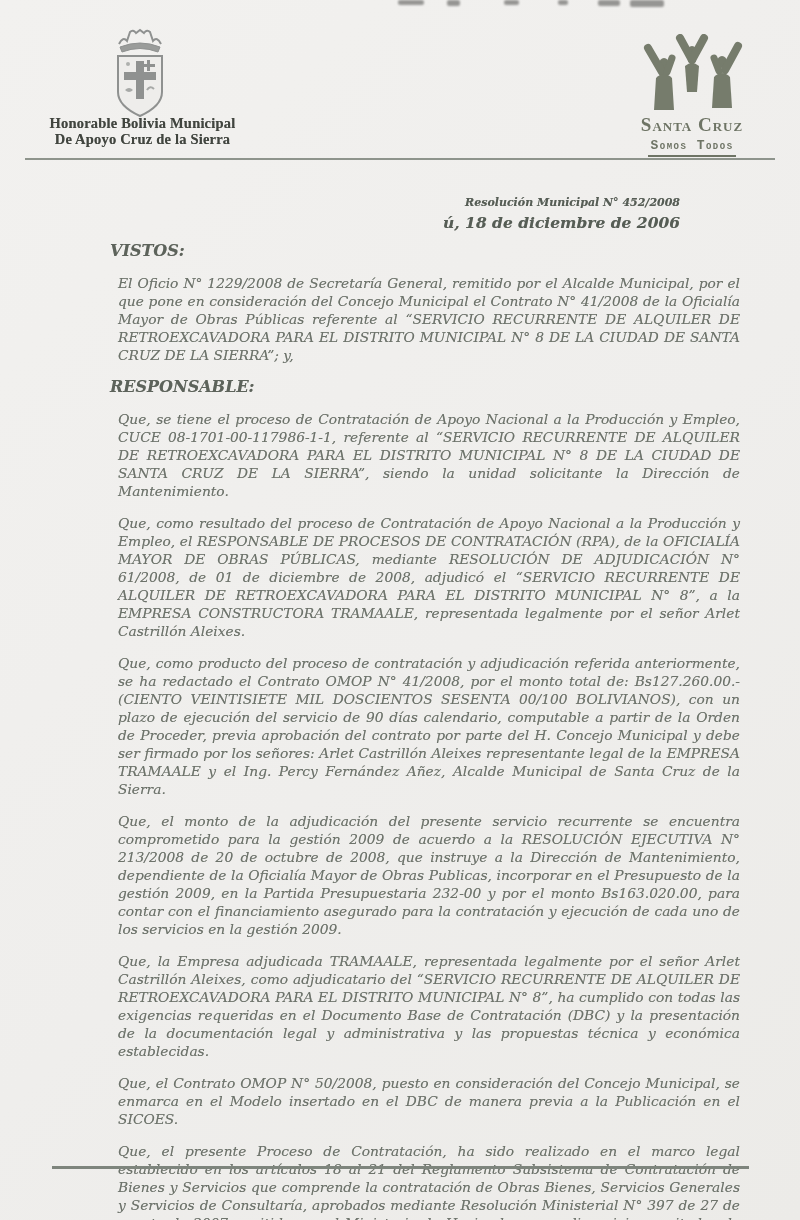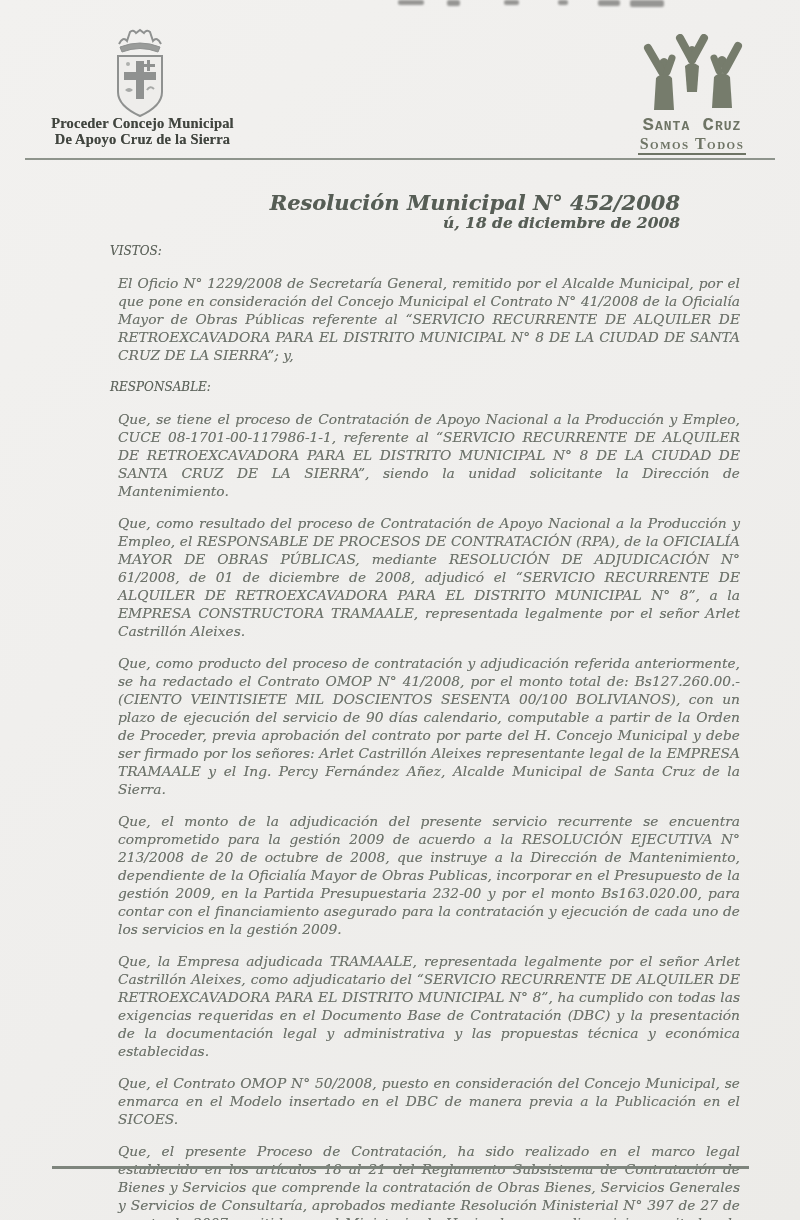--- a/index.html
+++ b/index.html
@@ -19,48 +19,48 @@
   .org{
     position:absolute;left:40px;top:116px;width:205px;
     font-family:"Liberation Serif","DejaVu Serif",serif;
     font-weight:bold;font-size:14.5px;line-height:15.5px;
     color:#41453f;text-align:center;letter-spacing:.2px;
     text-shadow:0 0 .6px rgba(65,69,63,.55);
   }
   .logo{position:absolute;left:633px;top:34px;width:118px;text-align:center;}
   .logo svg{display:block;margin:0 auto;}
   .logo-title{
-    font-family:Liberation Mono, monospace;
+    font-family:Liberation Serif, serif;
     font-variant:small-caps;font-weight:bold;font-size:19px;line-height:18px;
     color:#6e7465;letter-spacing:1px;margin-top:2px;
   }
   .logo-sub{
-    font-family:Liberation Serif, serif;
-    font-variant:small-caps;font-weight:bold;font-size:16px;line-height:14px;
+    font-family:Liberation Mono, monospace;
+    font-variant:small-caps;font-weight:bold;font-size:13px;line-height:14px;
     color:#6e7465;letter-spacing:1.5px;
     border-bottom:2px solid #6e7465;display:inline-block;padding:0 2px 2px 2px;
   }
   .rule{position:absolute;}
   .header-rule{top:158px;left:25px;width:750px;height:2px;background:#8e948c;}
   .quote{
     position:absolute;top:169px;left:38px;width:724px;
     font-style:italic;font-size:12.6px;line-height:15px;
     color:#5f655e;text-align:center;
   }
   .res-block{position:absolute;top:193px;right:120px;text-align:right;font-style:italic;color:#565d55;}
-  .res-title{font-size:21px;font-weight:bold;line-height:20px;text-shadow:0 0 .5px rgba(86,93,85,.5);}
+  .res-title{font-size:11px;font-weight:bold;line-height:20px;text-shadow:0 0 .5px rgba(86,93,85,.5);}
   .res-date{font-size:15.5px;font-weight:bold;line-height:19px;text-shadow:0 0 .5px rgba(86,93,85,.5);}
   
   .doc-body{
     position:absolute;top:242px;left:110px;width:630px;
     font-style:italic;font-size:13.8px;line-height:18px;
     text-shadow:0 0 .5px rgba(109,115,107,.55);
   }
   .doc-body h3{
-    font-size:12px;font-weight:normal;margin:0 0 14px 0;line-height:18px;color:#5d635b;
+    font-size:16px;font-weight:bold;margin:0 0 14px 0;line-height:18px;color:#5d635b;
   }
   .doc-body p{margin:0 0 14px 8px;text-align:justify;}
   
   .footer-rule{top:1166px;left:52px;width:697px;height:3px;background:#7e857d;}
   .footer-text{
     position:absolute;top:1230px;left:0;width:788px;text-align:center;
     font-size:13.5px;color:#575d57;font-style:normal;
     text-shadow:0 0 .5px rgba(87,93,87,.5);
   }
 </style>
@@ -89,21 +89,21 @@
       <rect x="40" y="36" width="12" height="3" fill="#8f9190"></rect>
       <rect x="44" y="32" width="3" height="11" fill="#8f9190"></rect>
 
       <path d="M22 62 q4 -4 8 0 q-4 4 -8 0" fill="#a7a9a7"></path>
       <path d="M44 62 q3 -5 7 -1" fill="none" stroke="#a7a9a7" stroke-width="2"></path>
       <circle cx="25" cy="36" r="2" fill="#aeb0ae"></circle>
     </svg>
   </div>
 
   <div class="org">
-    <div>Proceder Concejo Municipal</div>
+    <div>Honorable Bolivia Municipal</div>
     <div>De Apoyo Cruz de la Sierra</div>
   </div>
 
   <div class="logo">
     <span>
       <svg width="112" height="80" viewBox="0 0 112 80">
         <g fill="#767c6c" stroke="#767c6c" stroke-linecap="round">
 
           <ellipse cx="56" cy="18" rx="5" ry="6" stroke="none"></ellipse>
           <path d="M56 26 L44 4" stroke-width="8" fill="none"></path>
@@ -124,21 +124,21 @@
     </span>
     <div class="logo-title">Santa Cruz</div>
     <div class="logo-sub">Somos Todos</div>
   </div>
 
   <div class="rule header-rule"></div>
 
 
   <div class="res-block">
     <div class="res-title">Resolución Municipal N° 452/2008</div>
-    <div class="res-date">ú, 18 de diciembre de 2008</div>
+    <div class="res-date">ú, 18 de diciembre de 2006</div>
   </div>
 
   <main class="doc-body">
     <h3>VISTOS:</h3>
     <p>El Oficio N° 1229/2008 de Secretaría General, remitido por el Alcalde Municipal, por el que pone en consideración del Concejo Municipal el Contrato N° 41/2008 de la Oficialía Mayor de Obras Públicas referente al “SERVICIO RECURRENTE DE ALQUILER DE RETROEXCAVADORA PARA EL DISTRITO MUNICIPAL N° 8 DE LA CIUDAD DE SANTA CRUZ DE LA SIERRA”; y,</p>
 
     <h3>RESPONSABLE:</h3>
     <p>Que, se tiene el proceso de Contratación de Apoyo Nacional a la Producción y Empleo, CUCE 08-1701-00-117986-1-1, referente al “SERVICIO RECURRENTE DE ALQUILER DE RETROEXCAVADORA PARA EL DISTRITO MUNICIPAL N° 8 DE LA CIUDAD DE SANTA CRUZ DE LA SIERRA”, siendo la unidad solicitante la Dirección de Mantenimiento.</p>
     <p>Que, como resultado del proceso de Contratación de Apoyo Nacional a la Producción y Empleo, el RESPONSABLE DE PROCESOS DE CONTRATACIÓN (RPA), de la OFICIALÍA MAYOR DE OBRAS PÚBLICAS, mediante RESOLUCIÓN DE ADJUDICACIÓN N° 61/2008, de 01 de diciembre de 2008, adjudicó el “SERVICIO RECURRENTE DE ALQUILER DE RETROEXCAVADORA PARA EL DISTRITO MUNICIPAL N° 8”, a la EMPRESA CONSTRUCTORA TRAMAALE, representada legalmente por el señor Arlet Castrillón Aleixes.</p>
     <p>Que, como producto del proceso de contratación y adjudicación referida anteriormente, se ha redactado el Contrato OMOP N° 41/2008, por el monto total de: Bs127.260.00.-(CIENTO VEINTISIETE MIL DOSCIENTOS SESENTA 00/100 BOLIVIANOS), con un plazo de ejecución del servicio de 90 días calendario, computable a partir de la Orden de Proceder, previa aprobación del contrato por parte del H. Concejo Municipal y debe ser firmado por los señores: Arlet Castrillón Aleixes representante legal de la EMPRESA TRAMAALE y el Ing. Percy Fernández Añez, Alcalde Municipal de Santa Cruz de la Sierra.</p>

